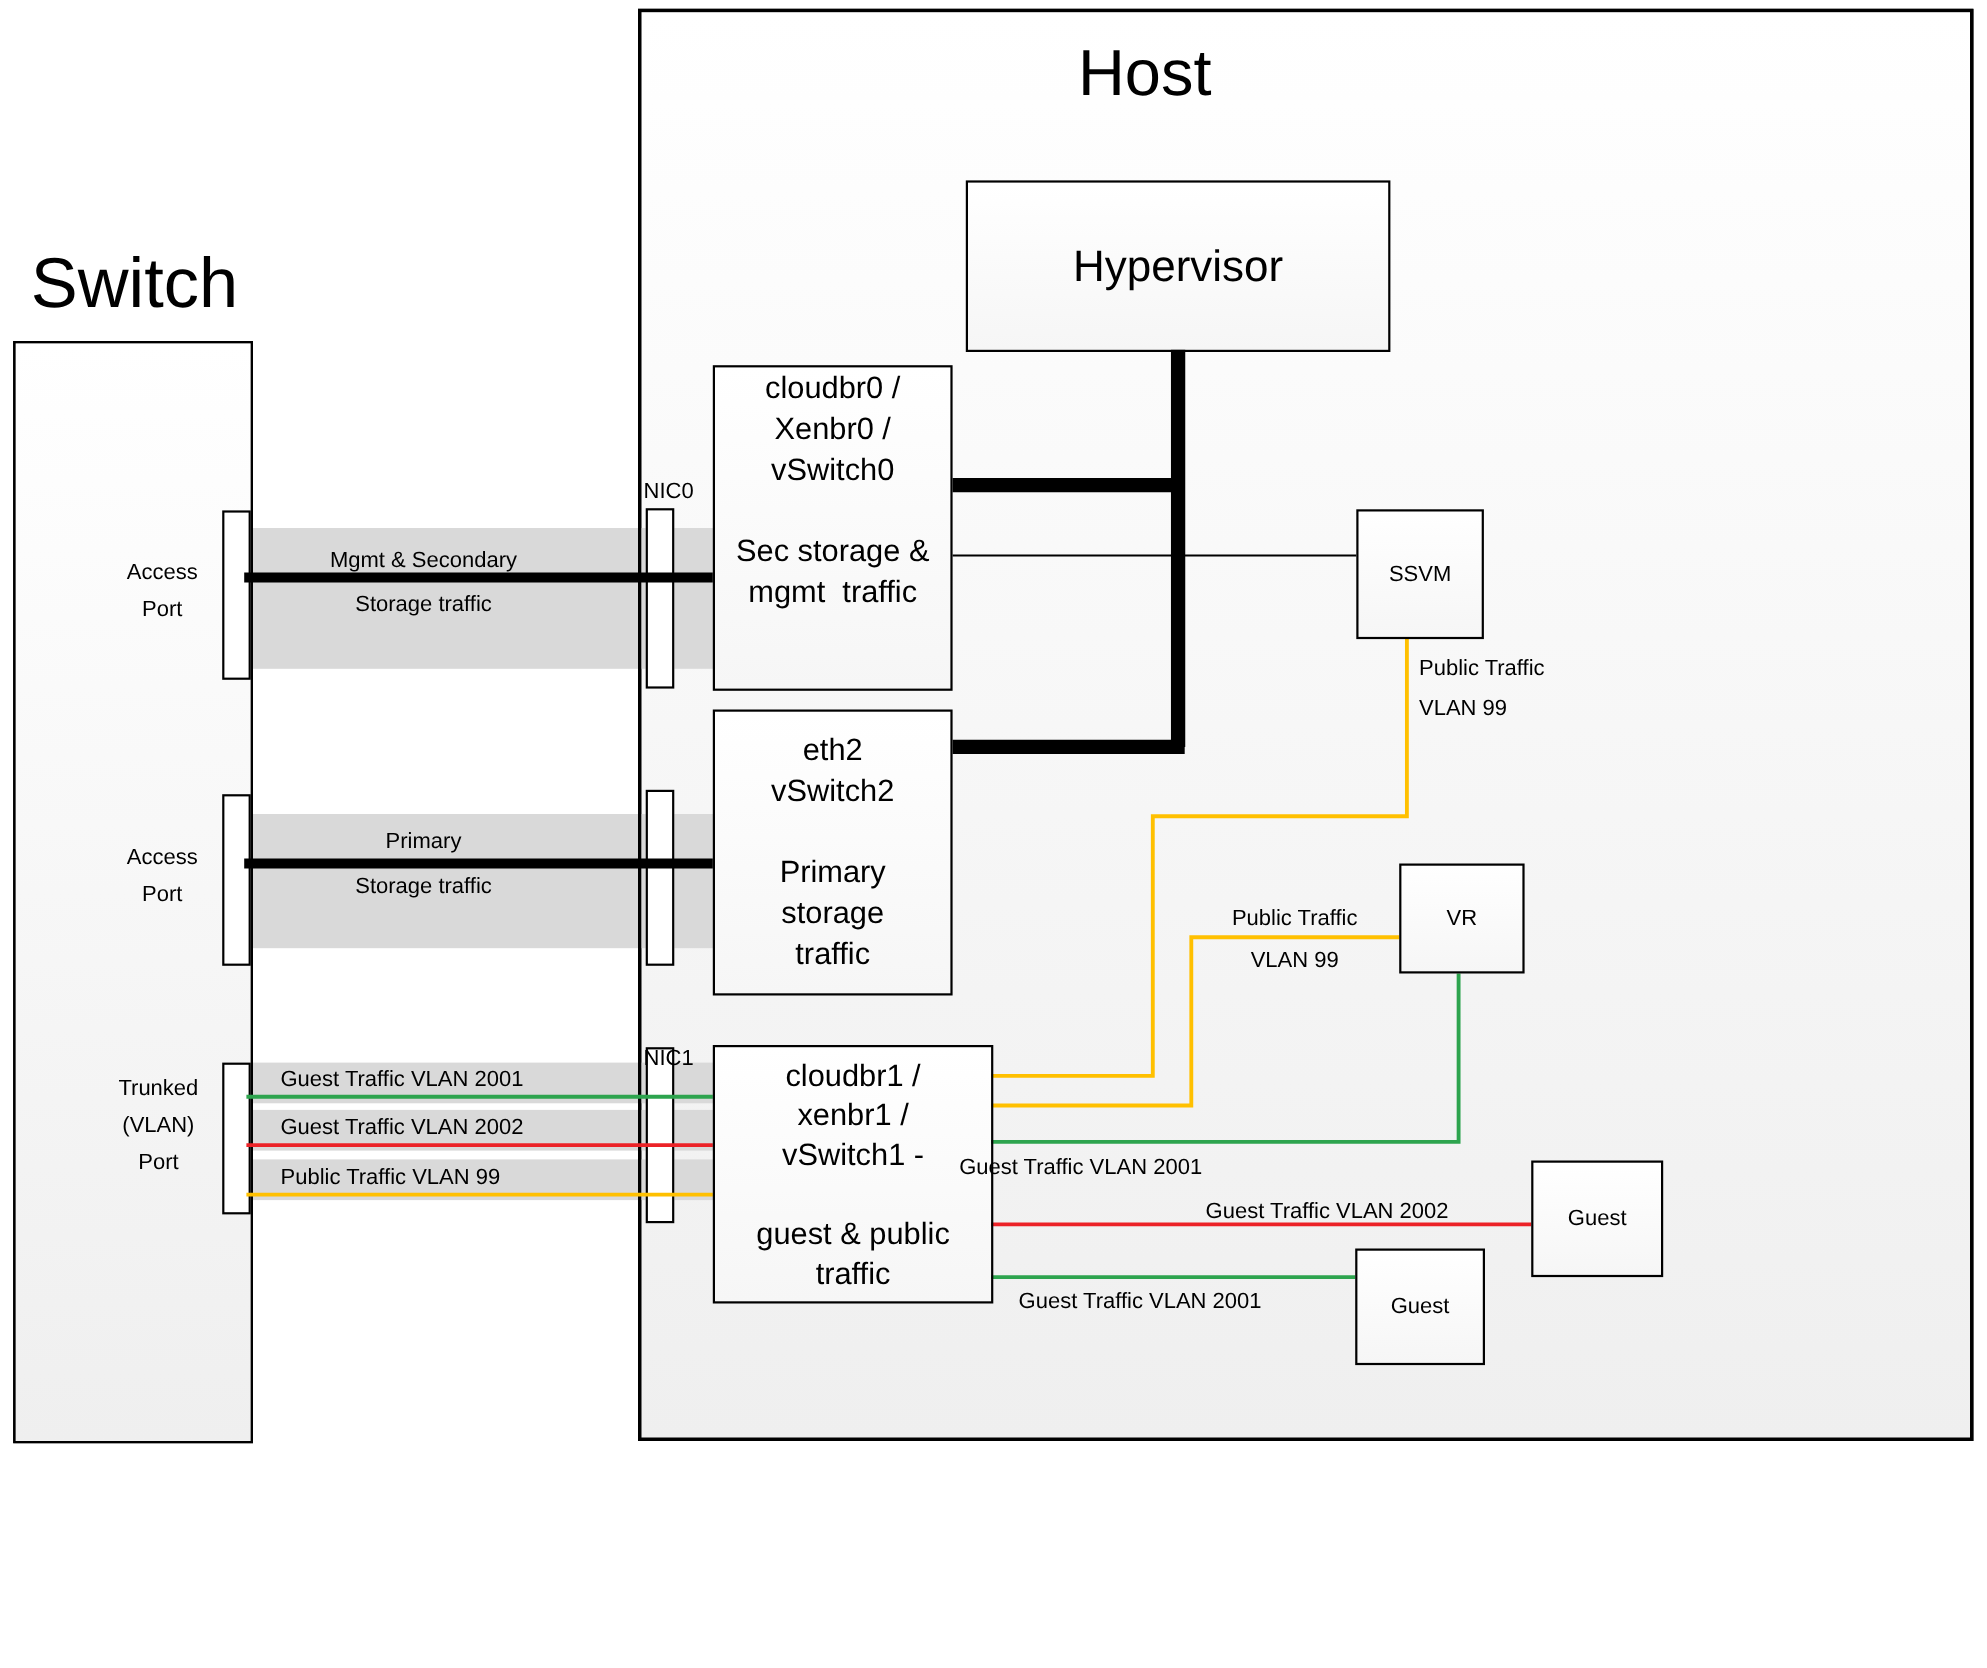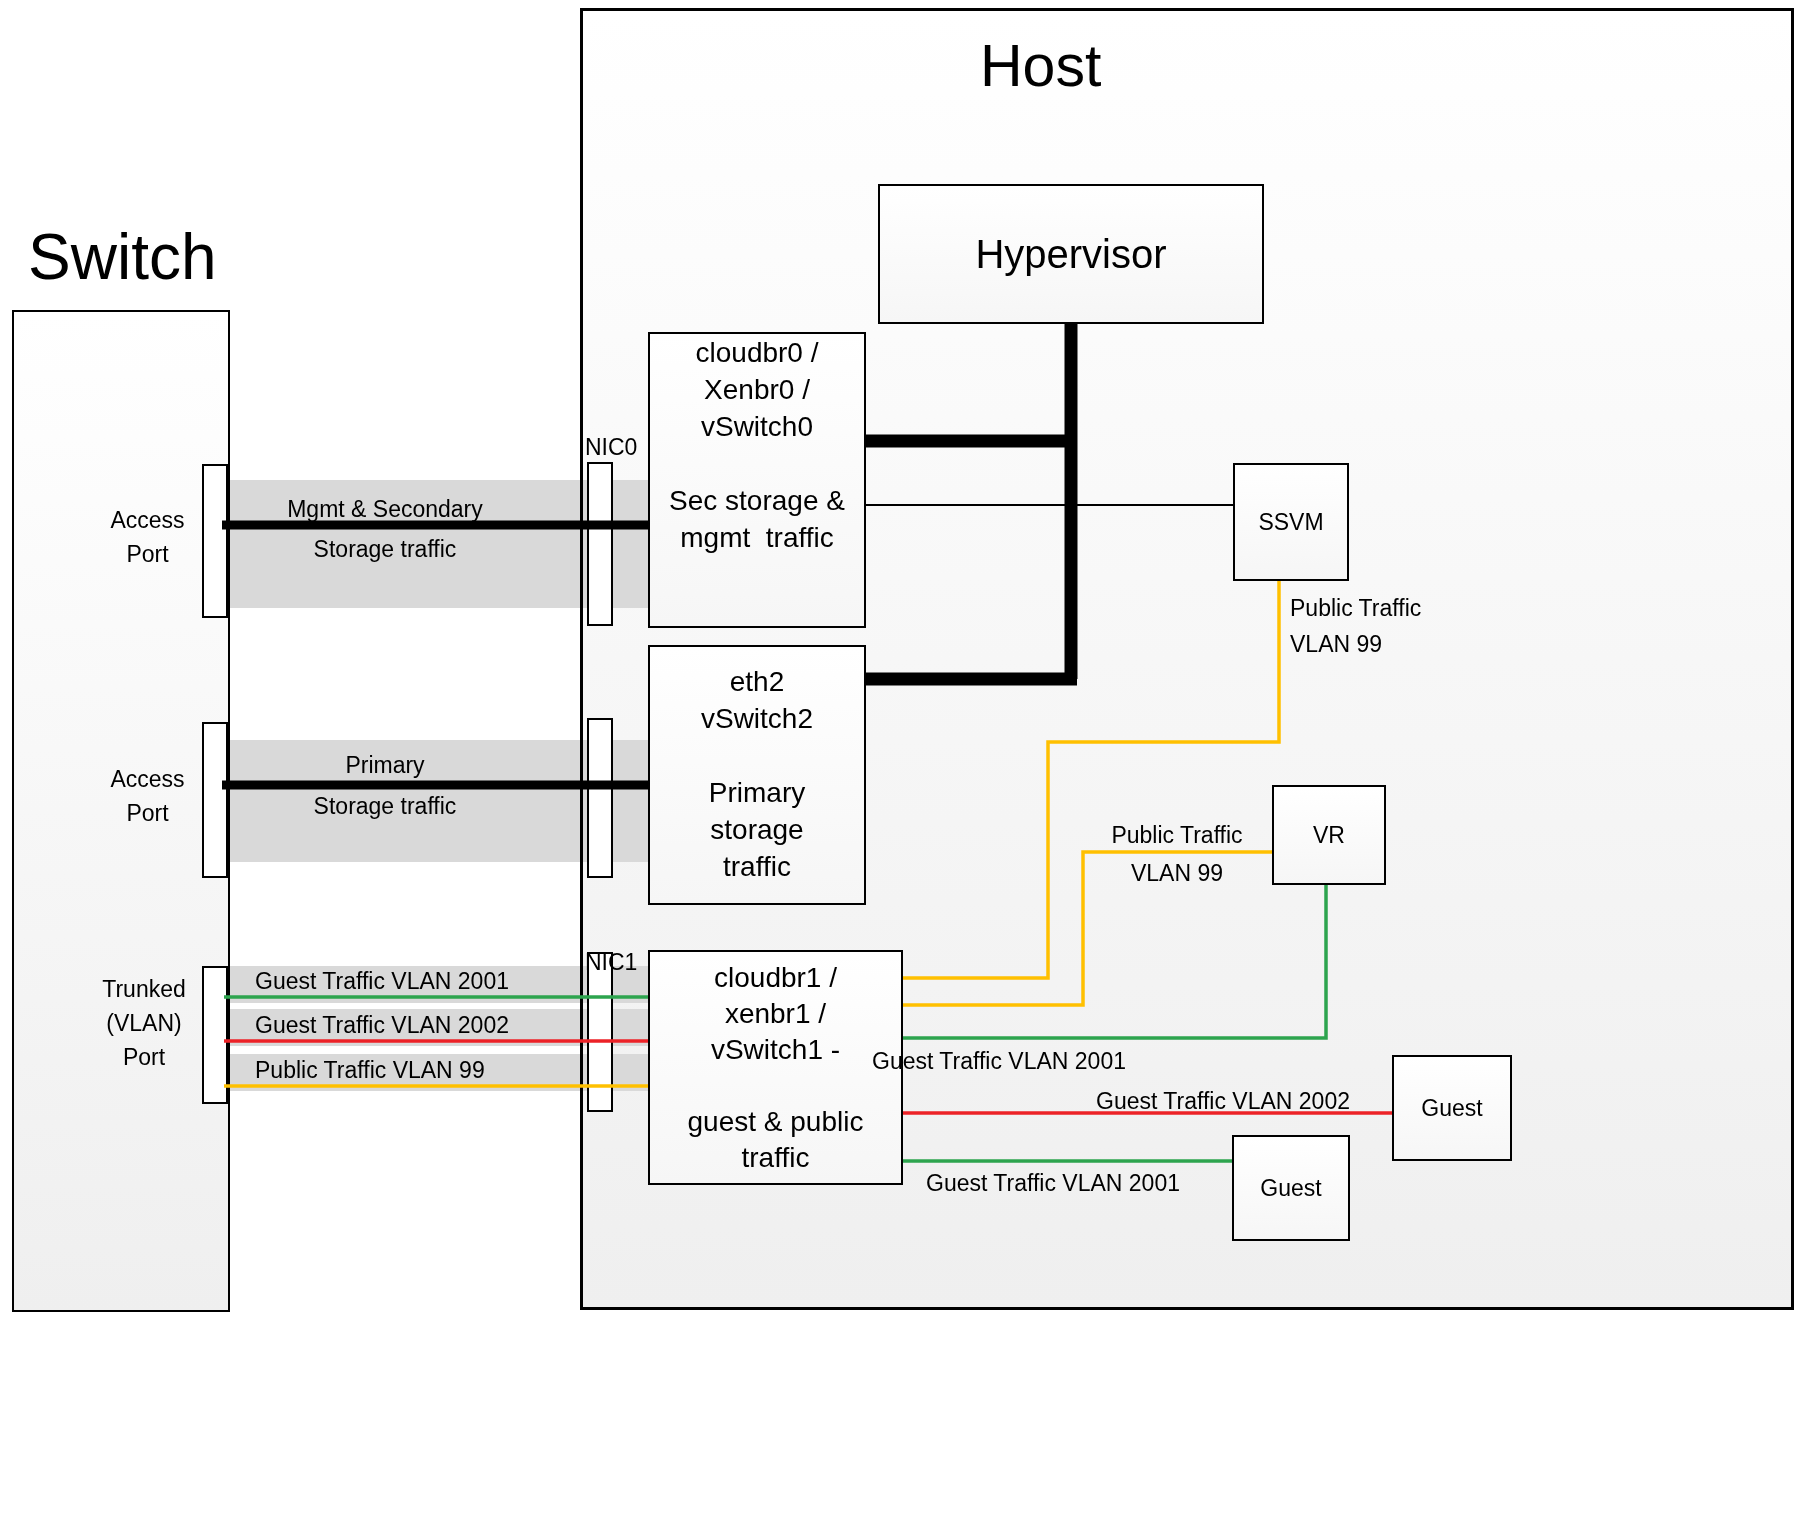--- a/index.html
+++ b/index.html
@@ -27,21 +27,21 @@
     background:linear-gradient(180deg,#ffffff 0%,#f6f6f6 100%);
     display:flex; align-items:center; justify-content:center;
     text-align:center;
   }
   .node.toptext{ align-items:flex-start; }
   .txt{ position:absolute; white-space:pre-wrap; }
   .center{ text-align:center; }
   .f64{ font-size:59px; line-height:1.1; }
   .f54{ font-size:64px; line-height:1.1; }
   .f40{ font-size:40px; }
-  .f26{ font-size:23px; line-height:34px; }
+  .f26{ font-size:20px; line-height:34px; }
   .bridge-text{ font-size:28px; line-height:37px; white-space:pre-wrap; text-align:center; width:100%; }
   svg.connectors{ position:absolute; left:0; top:0; }
   svg.connectors polyline{ fill:none; stroke-linecap:butt; }
   .ln-black{ stroke:var(--black); stroke-width:3.5px; }
   .ln-black.thick{ stroke-width:9px; }
   .ln-black.xthick{ stroke-width:13px; }
   .ln-black.thin{ stroke-width:2px; }
   .ln-green{ stroke:var(--green); stroke-width:3.5px; }
   .ln-red{ stroke:var(--red); stroke-width:3.5px; }
   .ln-yellow{ stroke:var(--yellow); stroke-width:3.5px; }
@@ -86,21 +86,21 @@
   <polyline class="ln-green" points="224,997 648,997"></polyline>
   <polyline class="ln-red" points="224,1041 648,1041"></polyline>
   <polyline class="ln-yellow" points="224,1086 648,1086"></polyline>
   <polyline class="ln-yellow" points="1279,581 1279,742 1048,742 1048,978 866,978"></polyline>
   <polyline class="ln-yellow" points="1272,852 1083,852 1083,1005 866,1005"></polyline>
   <polyline class="ln-green" points="1326,885 1326,1038 866,1038"></polyline>
   <polyline class="ln-red" points="866,1113 1392,1113"></polyline>
   <polyline class="ln-green" points="866,1161 1232,1161"></polyline>
 </svg>
 
-<div class="node" style="left:878px; top:184px; width:386px; height:140px;">
+<div class="node" style="left:878px; top:164px; width:386px; height:156px;">
   <span class="f40">Hypervisor</span>
 </div>
 
 <div class="node toptext" style="left:648px; top:332px; width:218px; height:296px; ">
   <span class="bridge-text">cloudbr0 /
 Xenbr0 /
 vSwitch0
 
 Sec storage &amp;
 mgmt  traffic</span>

